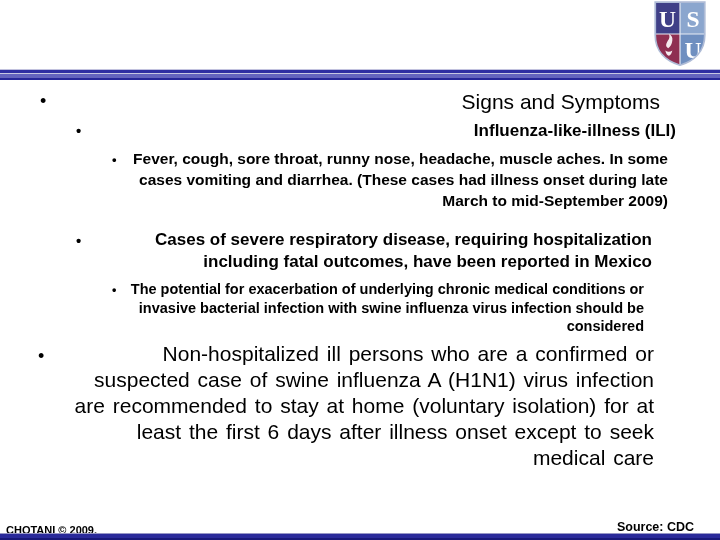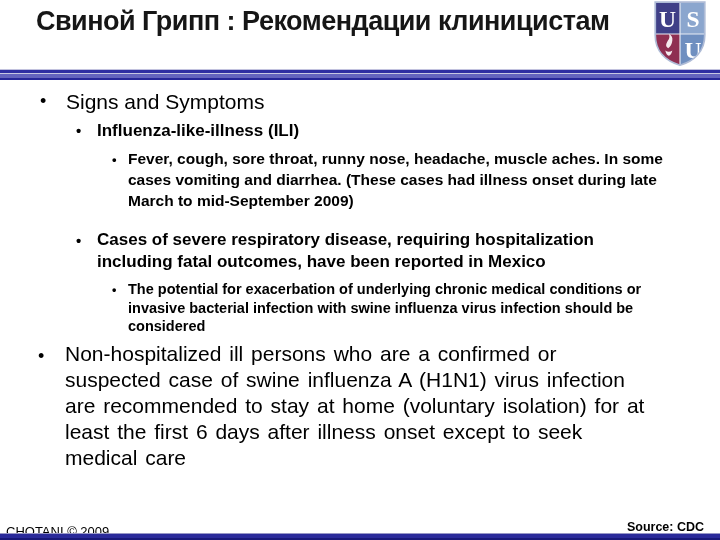--- a/index.html
+++ b/index.html
@@ -25,21 +25,21 @@
     background:linear-gradient(to bottom,
       #c2c2de 0%, #c2c2de 9%,
       #2e2ea2 9%, #2e2ea2 33%,
       #c6c6e2 33%, #c6c6e2 44%,
       #6363be 44%, #6363be 80%,
       #26269a 80%, #26269a 100%);
   }
 
   .row { position:absolute; display:flex; color:#000; }
   .marker { flex:0 0 auto; }
-  .btxt { flex:1 1 auto; }
+  .btxt { flex:1 1 auto;text-align:right; }
 
   .b0 { top:90px;  left:40px;  width:620px; font-size:21px; }
   .b0 .marker { width:26px; font-size:18px; padding-top:1px; }
 
   .b1 { top:121px; left:76px;  width:600px; font-size:17px; font-weight:bold; }
   .b1 .marker { width:21px; font-size:15px; padding-top:1px; }
 
   .b2 { top:148px; left:112px; width:556px; font-size:15.5px; font-weight:bold; line-height:21px; }
   .b2 .marker { width:16px; font-size:13px; padding-top:1px; }
 
@@ -47,38 +47,37 @@
   .b3 .marker { width:21px; font-size:15px; padding-top:1px; }
 
   .b4 { top:280px; left:112px; width:532px; font-size:14.5px; font-weight:bold; line-height:18.5px; }
   .b4 .marker { width:16px; font-size:12.5px; padding-top:1px; }
 
   .b5 { top:341px; left:38px;  width:616px; font-size:21px; line-height:26px; word-spacing:2px; }
   .b5 .marker { width:27px; font-size:18px; padding-top:2px; }
 
   .footer-left {
     position:absolute; left:6px; top:524px;
-    font-size:13px; font-weight:normal; color:#000;
+    font-size:11px; font-weight:bold; color:#000;
   }
   .footer-right {
-    position:absolute; right:16px; top:520px;
+    position:absolute; right:26px; top:520px;
     font-size:12.5px; font-weight:bold; color:#000;
   }
   .bottom-bar {
     position:absolute; left:0; bottom:0; width:720px; height:7px;
     background:linear-gradient(to bottom, #9797c6 0 1px, #2a2a9a 1px 5px, #181878 5px 7px);
   }
   .logo text { font-family:"Liberation Serif", serif; }
 </style>
 </head>
 <body>
 
 <div class="slide">
 
-  <div class="title">Свиной Грипп : Рекомендации клиницистам</div>
 
   <svg class="logo" viewBox="0 0 90 112" aria-hidden="true">
     <defs>
       <clipPath id="shieldClip">
         <path d="M3,2 H87 V58 C87,86 68,102 45,109 C22,102 3,86 3,58 Z"></path>
       </clipPath>
     </defs>
     <g clip-path="url(#shieldClip)">
       <rect x="0" y="0" width="45" height="56" fill="#3f3f87"></rect>
       <rect x="45" y="0" width="45" height="56" fill="#8ba6ce"></rect>

